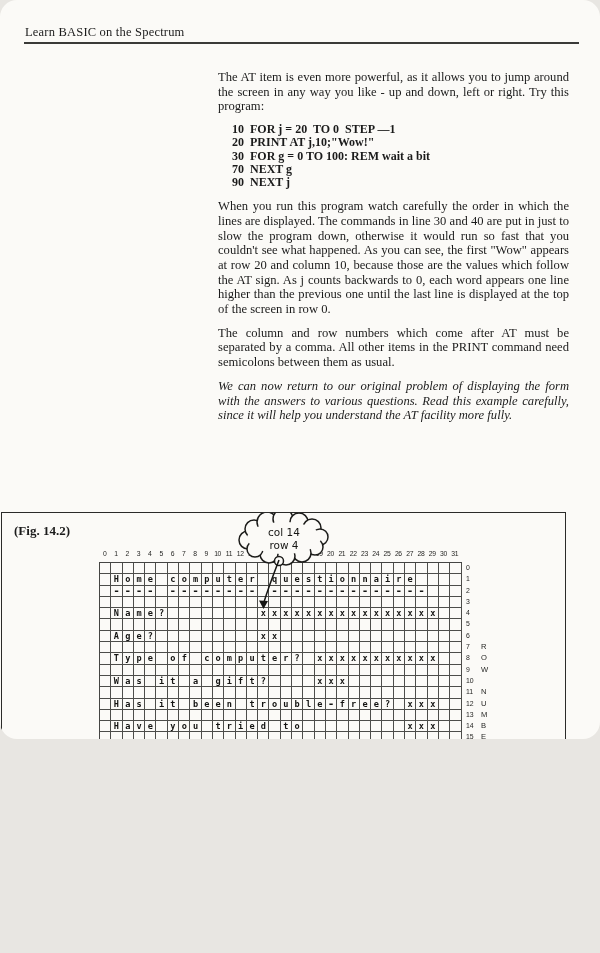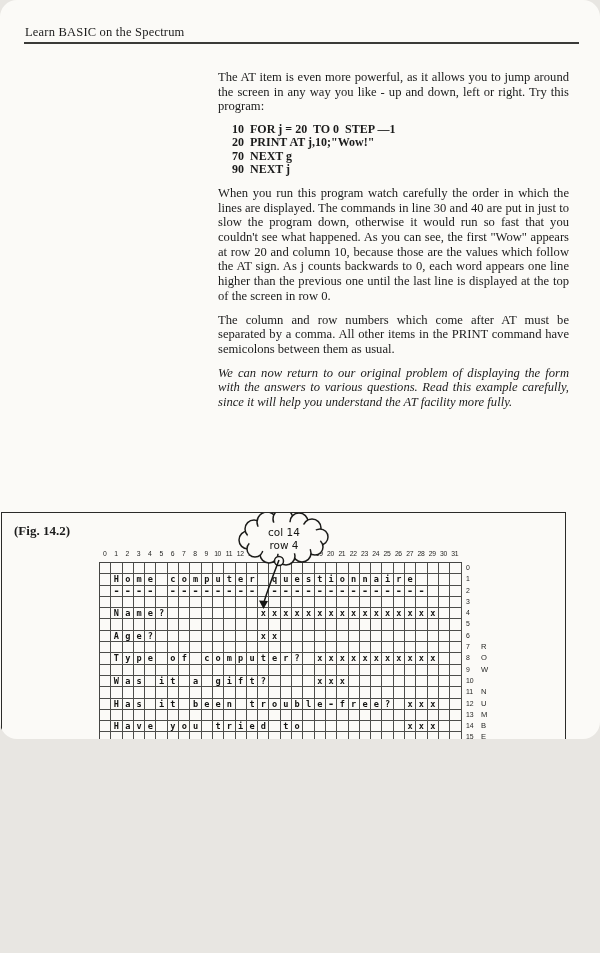--- a/index.html
+++ b/index.html
@@ -72,25 +72,26 @@
 <div class="page">
 
   <div class="header-title">Learn BASIC on the Spectrum</div>
   <div class="rule top"></div>
 
   <div class="body-col">
     <p>The AT item is even more powerful, as it allows you to jump around the screen in any way you like - up and down, left or right. Try this program:</p>
     <div class="program" id="program">
         <div class="pline">10  FOR j = 20  TO 0  STEP —1</div>
         <div class="pline">20  PRINT AT j,10;"Wow!"</div>
+        <div class="pline">30  FOR g = 0 TO 100: REM wait a bit</div>
         <div class="pline">70  NEXT g</div>
         <div class="pline">90  NEXT j</div>
       </div>
     <p>When you run this program watch carefully the order in which the lines are displayed. The commands in line 30 and 40 are put in just to slow the program down, otherwise it would run so fast that you couldn't see what happened. As you can see, the first "Wow" appears at row 20 and column 10, because those are the values which follow the AT sign. As j counts backwards to 0, each word appears one line higher than the previous one until the last line is displayed at the top of the screen in row 0.</p>
-    <p>The column and row numbers which come after AT must be separated by a comma. All other items in the PRINT command have semicolons between them as usual.</p>
+    <p>The column and row numbers which come after AT must be separated by a comma. All other items in the PRINT command need semicolons between them as usual.</p>
     <p class="nogap">We can now return to our original problem of displaying the form with the answers to various questions. Read this example carefully, since it will help you understand the AT facility more fully.</p>
   </div>
 
   <div class="figure-box">
     <div class="fig-label">(Fig. 14.2)</div>
 
     <div class="col-labels" id="col-labels">
         <span>0</span>
         <span>1</span>
         <span>2</span>

